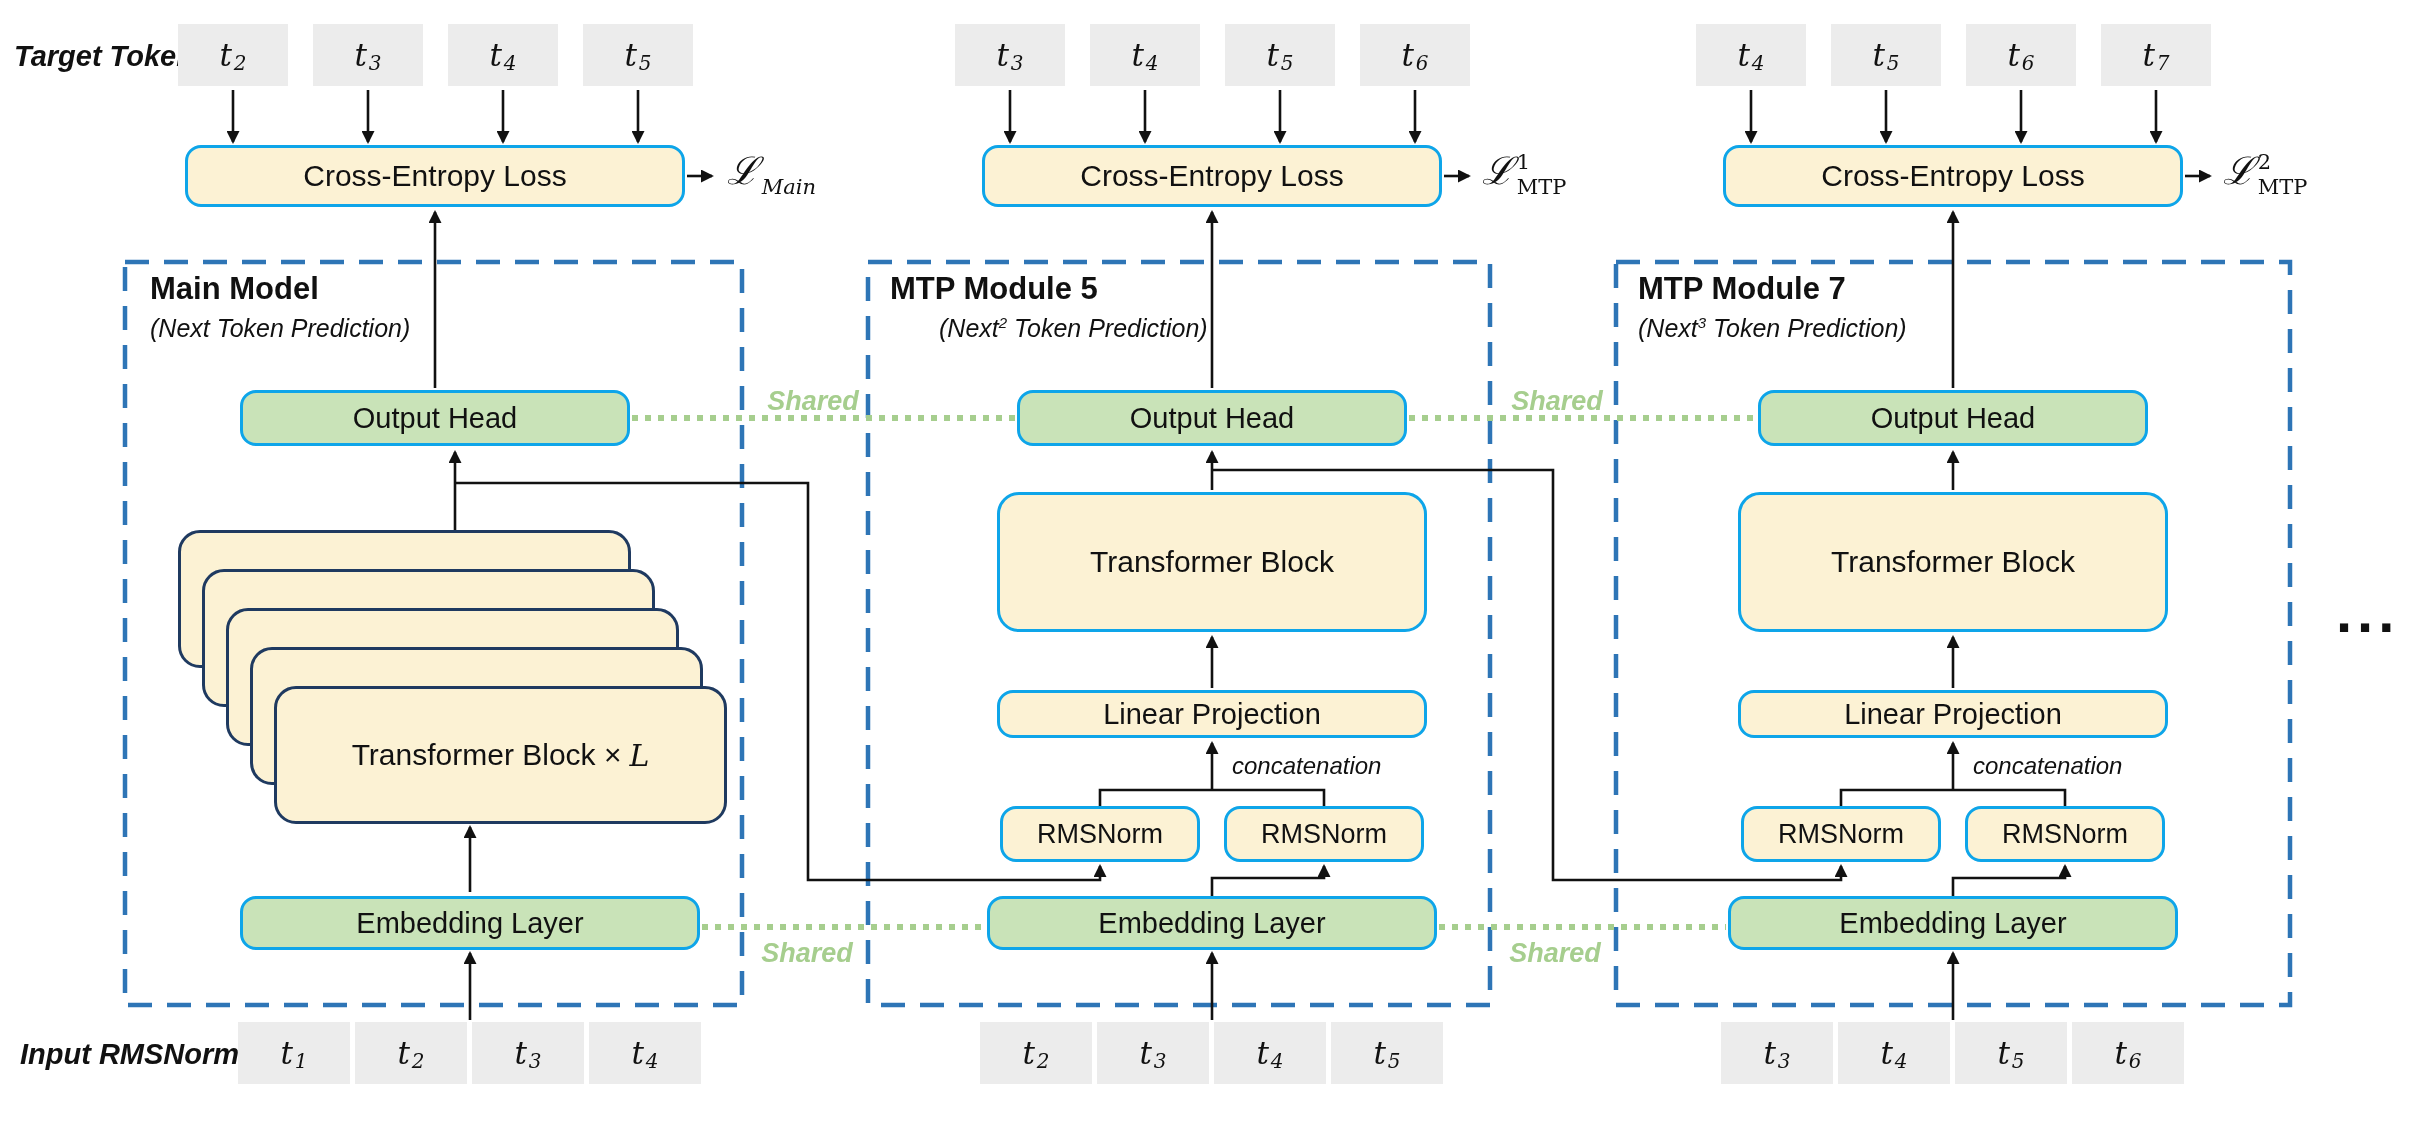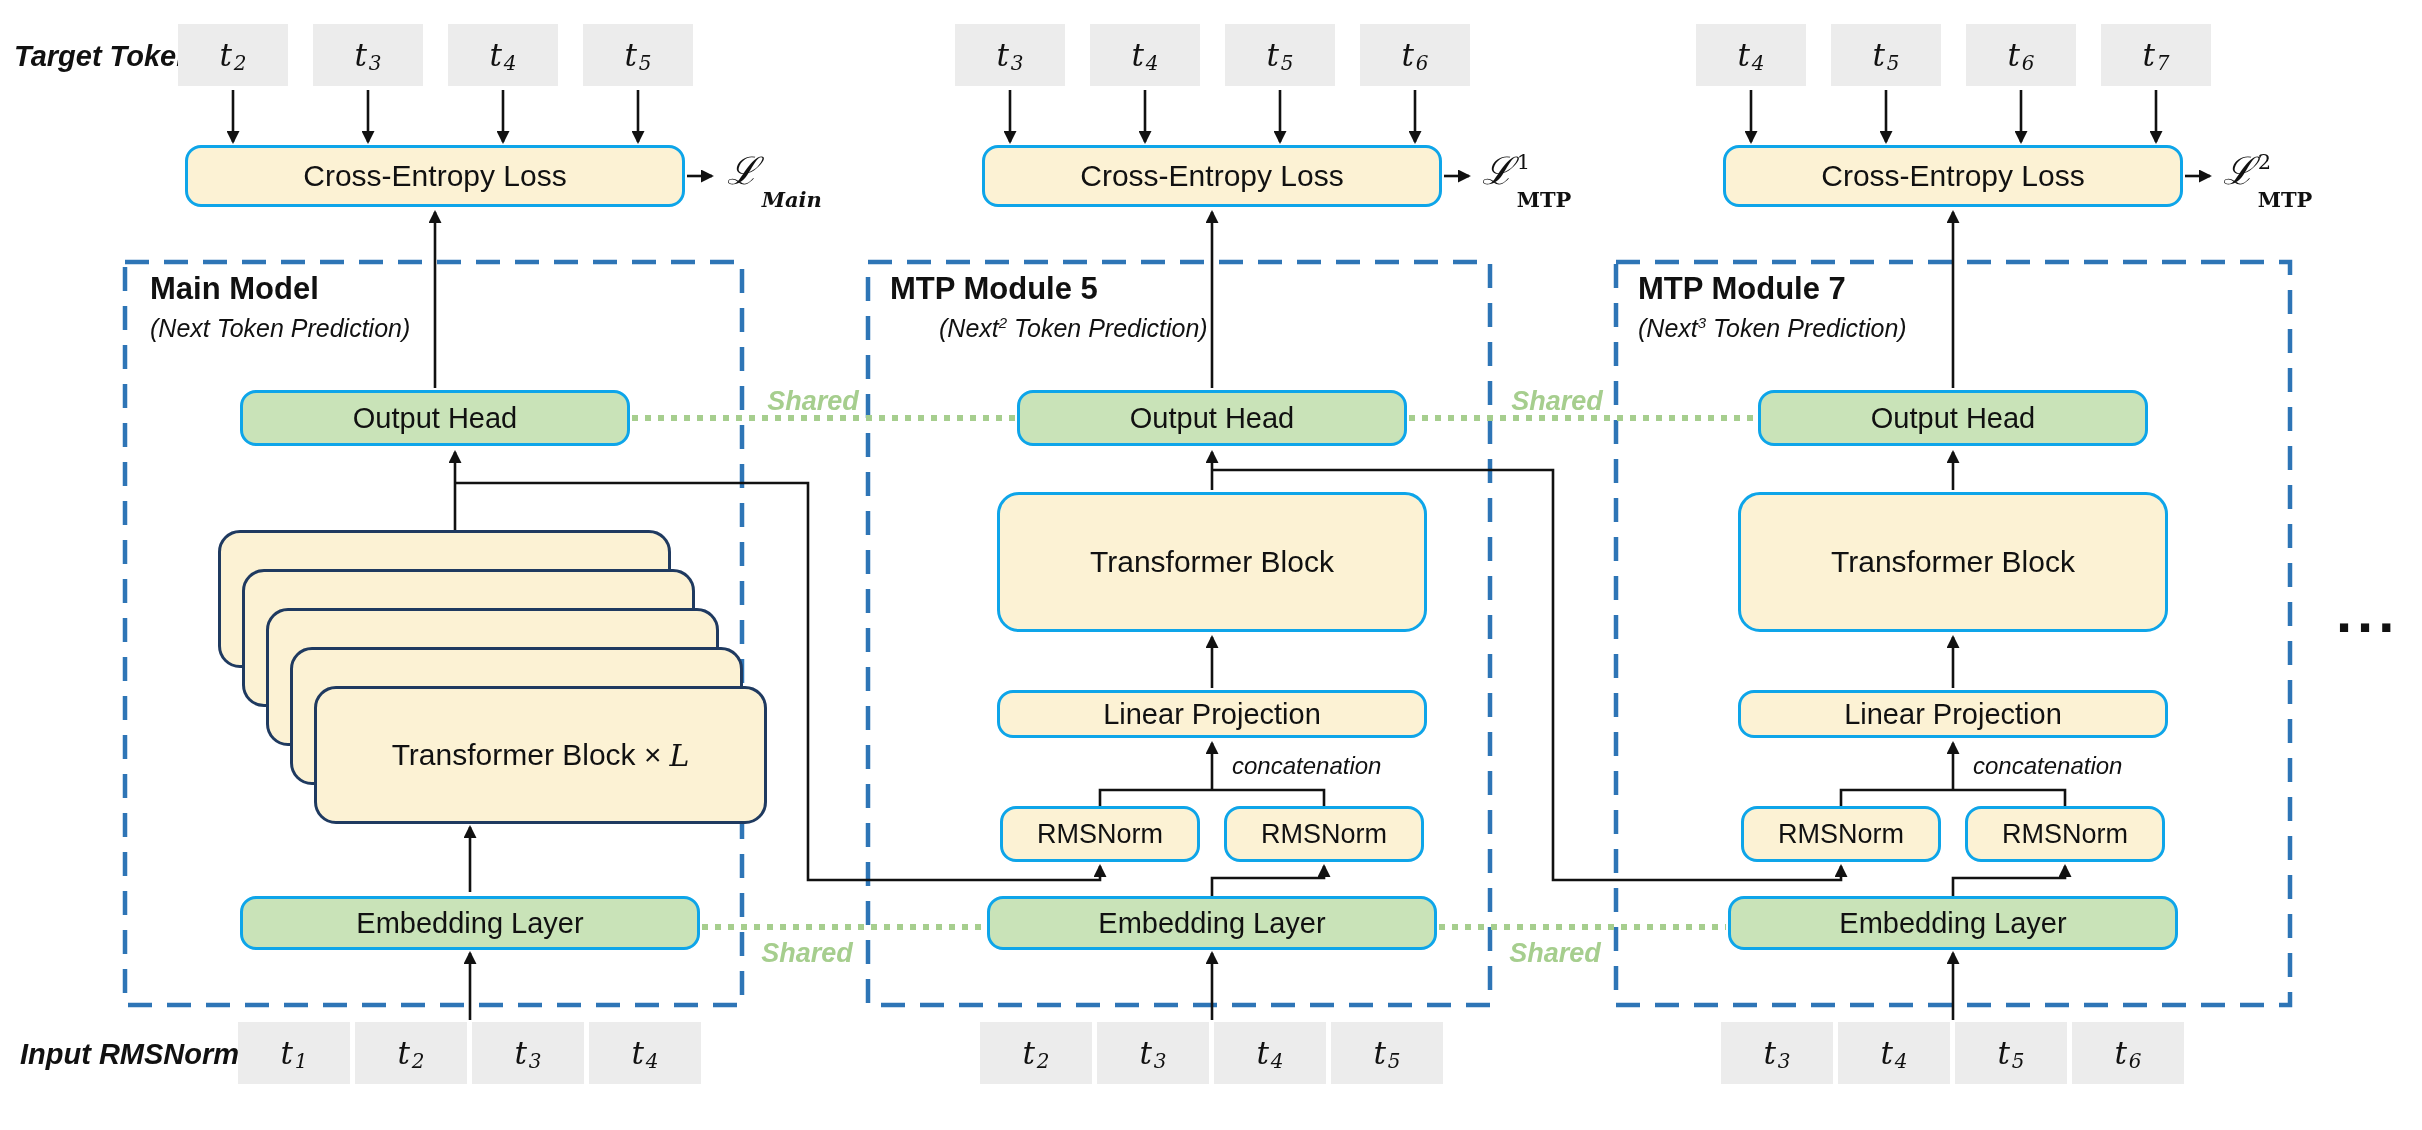--- a/index.html
+++ b/index.html
@@ -18,28 +18,28 @@
   .token .ts{font-size:20px;margin-top:16px;margin-left:2px;}
   .side-label{position:absolute;z-index:2;font-size:29px;font-weight:bold;font-style:italic;}
   .mod-title{position:absolute;z-index:2;font-size:31px;font-weight:bold;line-height:1.1;}
   .mod-sub{position:absolute;z-index:2;font-size:25px;font-style:italic;}
   .mod-sub sup{font-size:15px;}
   .loss{position:absolute;z-index:2;display:flex;align-items:flex-start;
         font-family:"DejaVu Serif",serif;}
   .loss .sym{font-size:38px;font-style:italic;line-height:1;}
   .loss .col{display:flex;flex-direction:column;align-items:flex-start;margin-left:3px;line-height:1;}
   .loss .sup{font-size:21px;height:21px;}
-  .loss .sub{font-size:21px;margin-top:16px;font-weight:bold;}
+  .loss .sub{font-size:21px;margin-top:4px;}
   .loss .sub.it{font-style:italic;}
   .shared{position:absolute;z-index:2;font-size:27px;font-weight:bold;font-style:italic;
           color:#A6CE8E;text-align:center;}
   .concat{position:absolute;z-index:3;font-size:24px;font-style:italic;}
   .stack-card{position:absolute;z-index:2;box-sizing:border-box;width:453px;height:138px;
               background:#FCF2D4;border:3px solid #1F3A60;border-radius:22px;
-              display:flex;align-items:center;justify-content:center;font-size:30px;margin-left:40px;}
+              display:flex;align-items:center;justify-content:center;font-size:30px;}
   .var{font-family:"DejaVu Serif",serif;font-style:italic;margin-left:8px;}
   .ellipsis{position:absolute;z-index:2;font-size:58px;font-weight:bold;letter-spacing:5px;}
 </style>
 </head>
 <body>
 
 <div class="canvas">
 
   <svg class="wires" width="2422" height="1130" viewBox="0 0 2422 1130">
     <defs>

